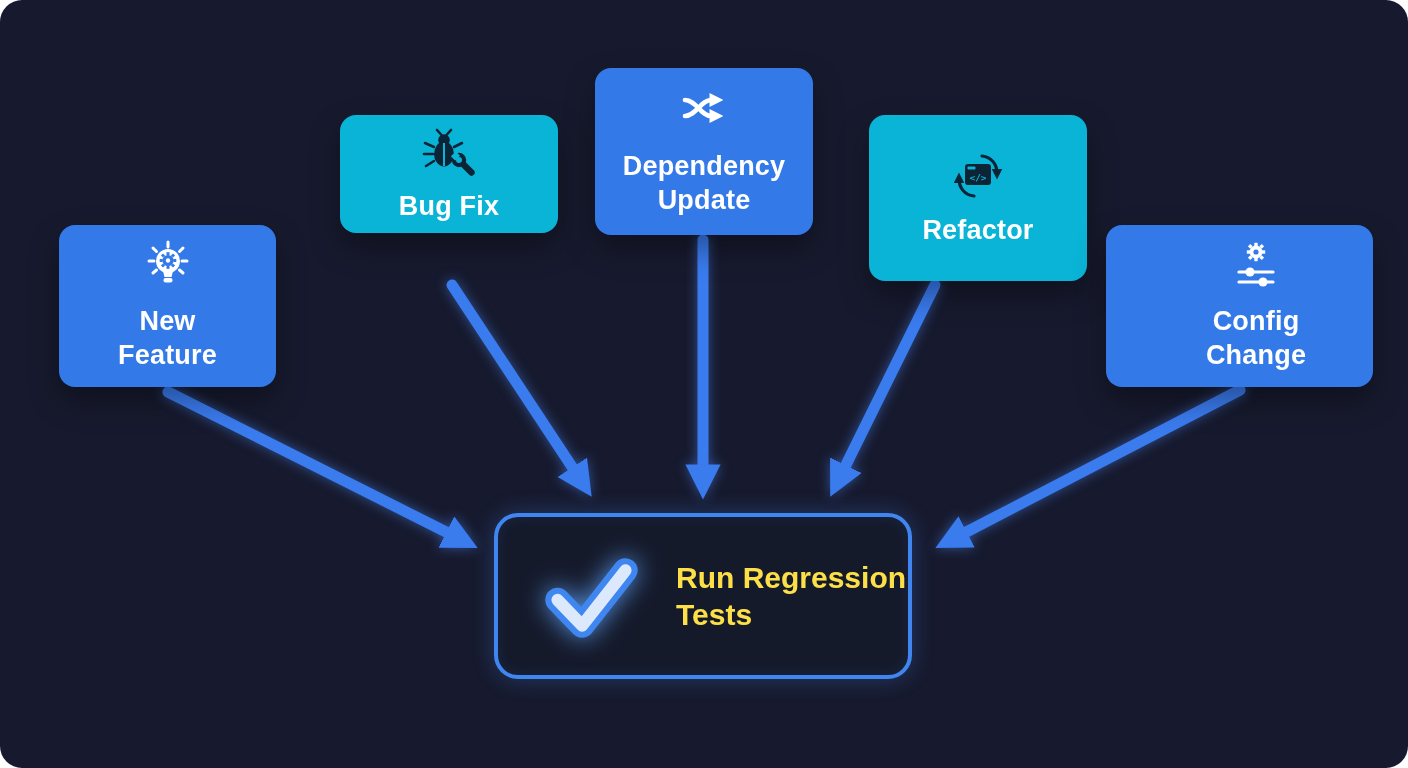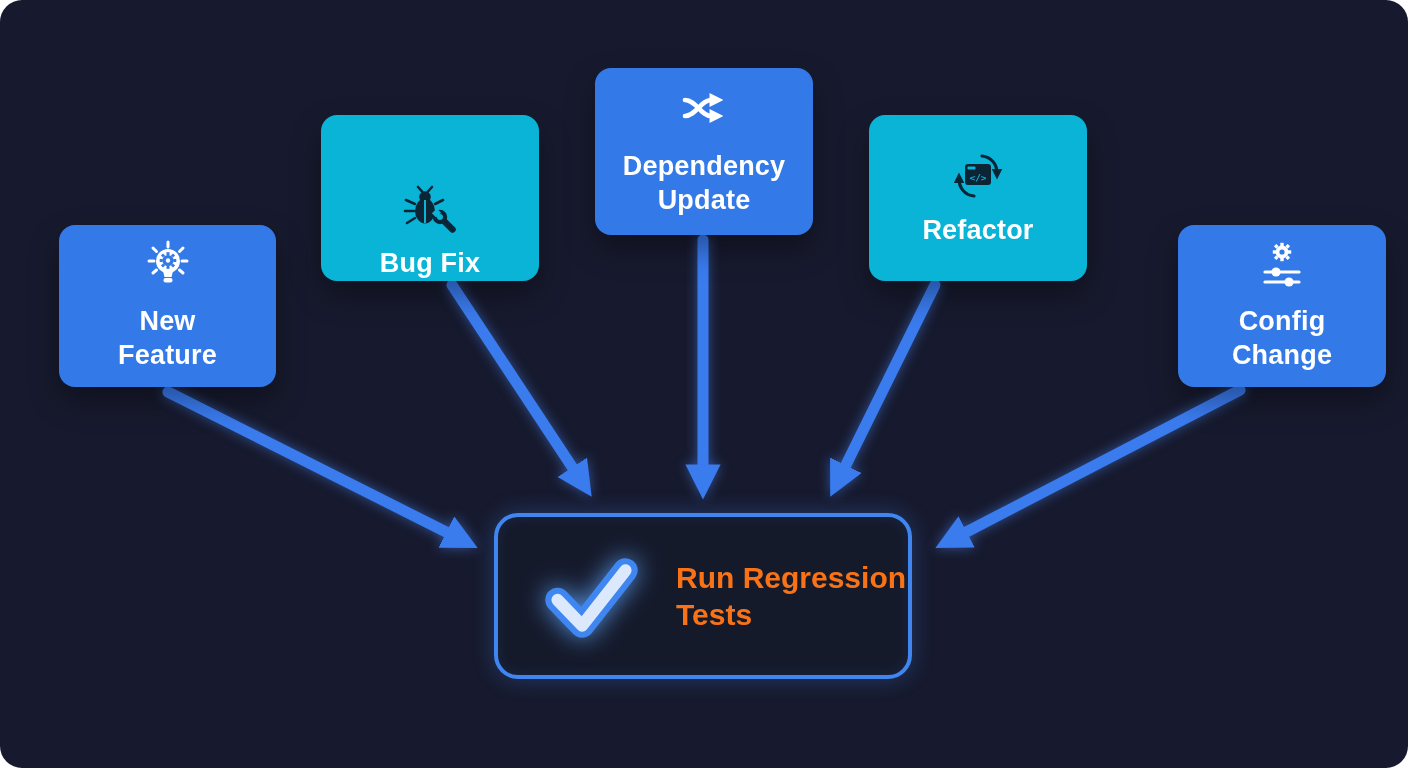--- a/index.html
+++ b/index.html
@@ -24,43 +24,43 @@
     text-align:center;
   }
   .node .label{
     font-size:27px;font-weight:700;line-height:1.25;color:#ffffff;
     letter-spacing:.2px;
   }
   .blue{background:#337ae8;}
   .teal{background:#0ab4d6;}
 
   .n1{left:59px; top:225px; width:217px; height:162px;align-items:center;}
-  .n2{left:321px;top:115px; width:218px; height:166px;justify-content:flex-end;}
+  .n2{left:340px;top:115px; width:218px; height:118px;}
   .n3{left:595px;top:68px;  width:218px; height:167px;gap:20px;}
   .n4{left:869px;top:115px; width:218px; height:166px;}
-  .n5{left:1178px;top:225px;width:208px; height:162px;}
+  .n5{left:1106px;top:225px;width:234px; height:162px;padding-left:33px;}
 
   .n1 .label{max-width:120px;}
   .n3 .label{max-width:185px;}
   .n5 .label{max-width:135px;}
 
   .icon{display:block;line-height:0;}
 
   .center-node{
     position:absolute;left:494px;top:513px;width:418px;height:166px;
     box-sizing:border-box;
     background:#151a2b;
     border:4px solid #3f86f0;
     border-radius:24px;
     box-shadow:0 0 22px rgba(63,134,240,.30), inset 0 0 14px rgba(63,134,240,.12);
     display:flex;align-items:center;gap:26px;
     padding-left:34px;
   }
   .center-node .label{
-    font-size:30px;font-weight:700;line-height:1.25;color:#f97316;max-width:280px;
+    font-size:30px;font-weight:700;line-height:1.25;color:#fde047;max-width:280px;
   }
   .check-wrap{filter:drop-shadow(0 0 12px rgba(96,165,250,.85));line-height:0;}
 </style>
 </head>
 <body>
 
 <div class="card">
 
   <svg class="arrows" viewBox="0 0 1408 768" xmlns="http://www.w3.org/2000/svg">
     <defs>

